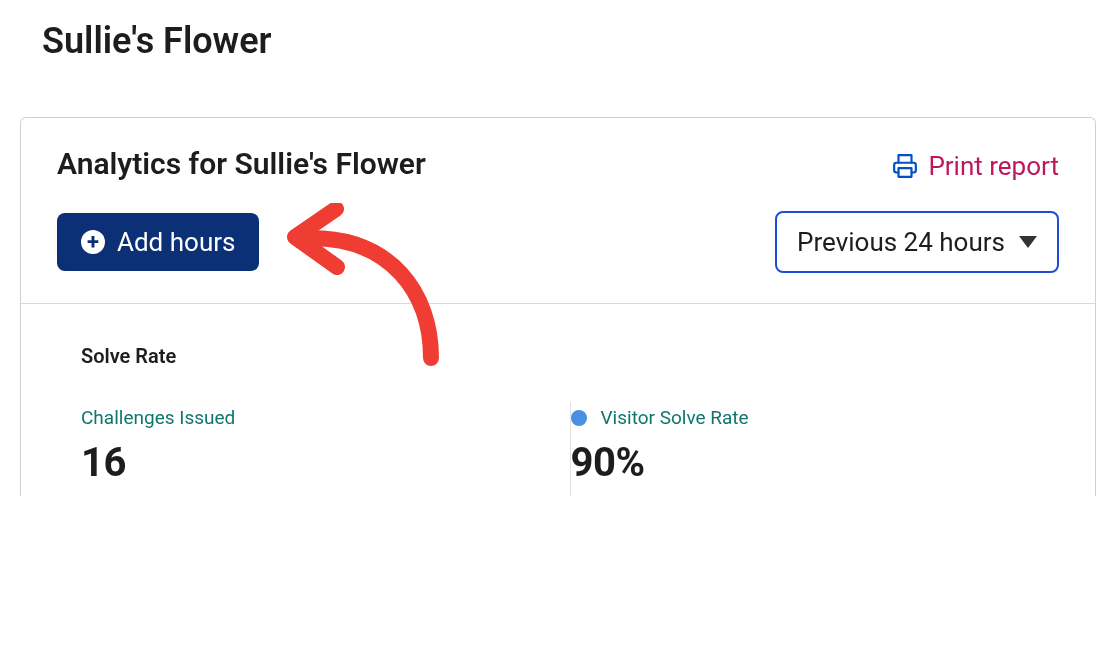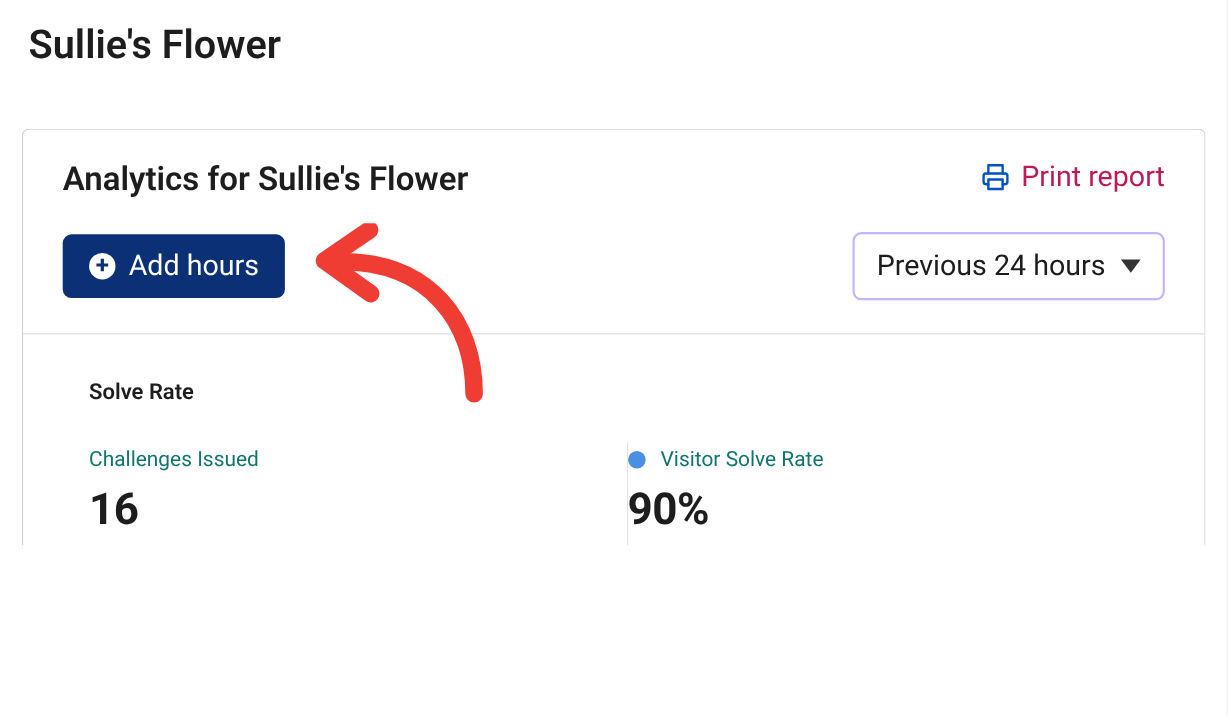--- a/index.html
+++ b/index.html
@@ -14,32 +14,33 @@
       width: 1116px;
       height: 652px;
       padding: 20px 20px 0 20px;
       overflow: hidden;
     }
     .page-title {
       font-size: 36px;
       font-weight: 600;
       margin-bottom: 55px;
       padding-left: 6px;
+      margin-left: 16px;
     }
     .panel {
       border: 1px solid #d0d0d0;
       border-radius: 6px 6px 0 0;
       border-bottom: none;
       overflow: hidden;
     }
     .panel-header {
       padding: 28px 36px 30px 36px;
       display: flex;
       justify-content: space-between;
-      align-items: flex-start;
+      align-items: flex-end;
     }
     .panel-title {
       font-size: 30px;
       font-weight: 600;
     }
     .print-link {
       display: inline-flex;
       align-items: center;
       gap: 10px;
       color: #be185d;
@@ -79,21 +80,21 @@
       background: #ffffff;
       display: inline-flex;
       align-items: center;
       justify-content: center;
       color: #0b3075;
       font-size: 22px;
       font-weight: 700;
       line-height: 0;
     }
     .time-range-select {
-      border: 2px solid #c4b5fd;
+      border: 2px solid #1d4ed8;
       border-radius: 8px;
       padding: 14px 20px;
       font-size: 26px;
       background: #ffffff;
       display: inline-flex;
       align-items: center;
       gap: 14px;
       cursor: pointer;
     }
     .caret-down {

